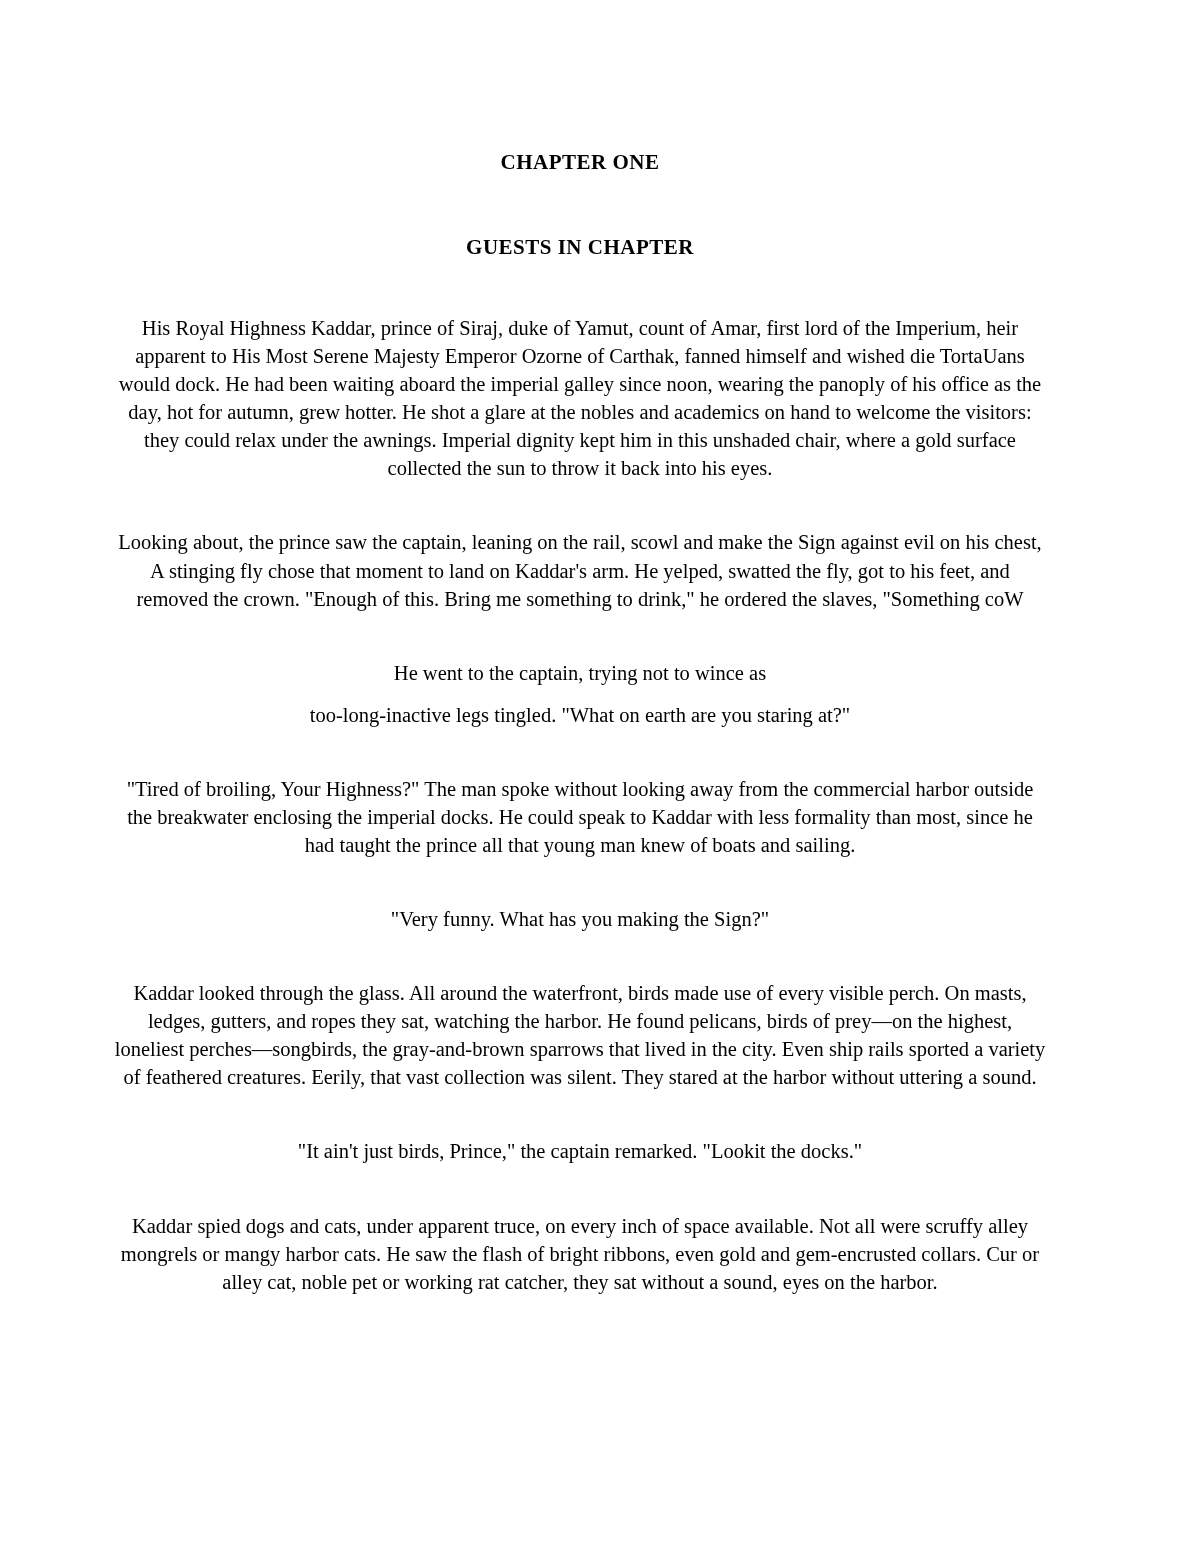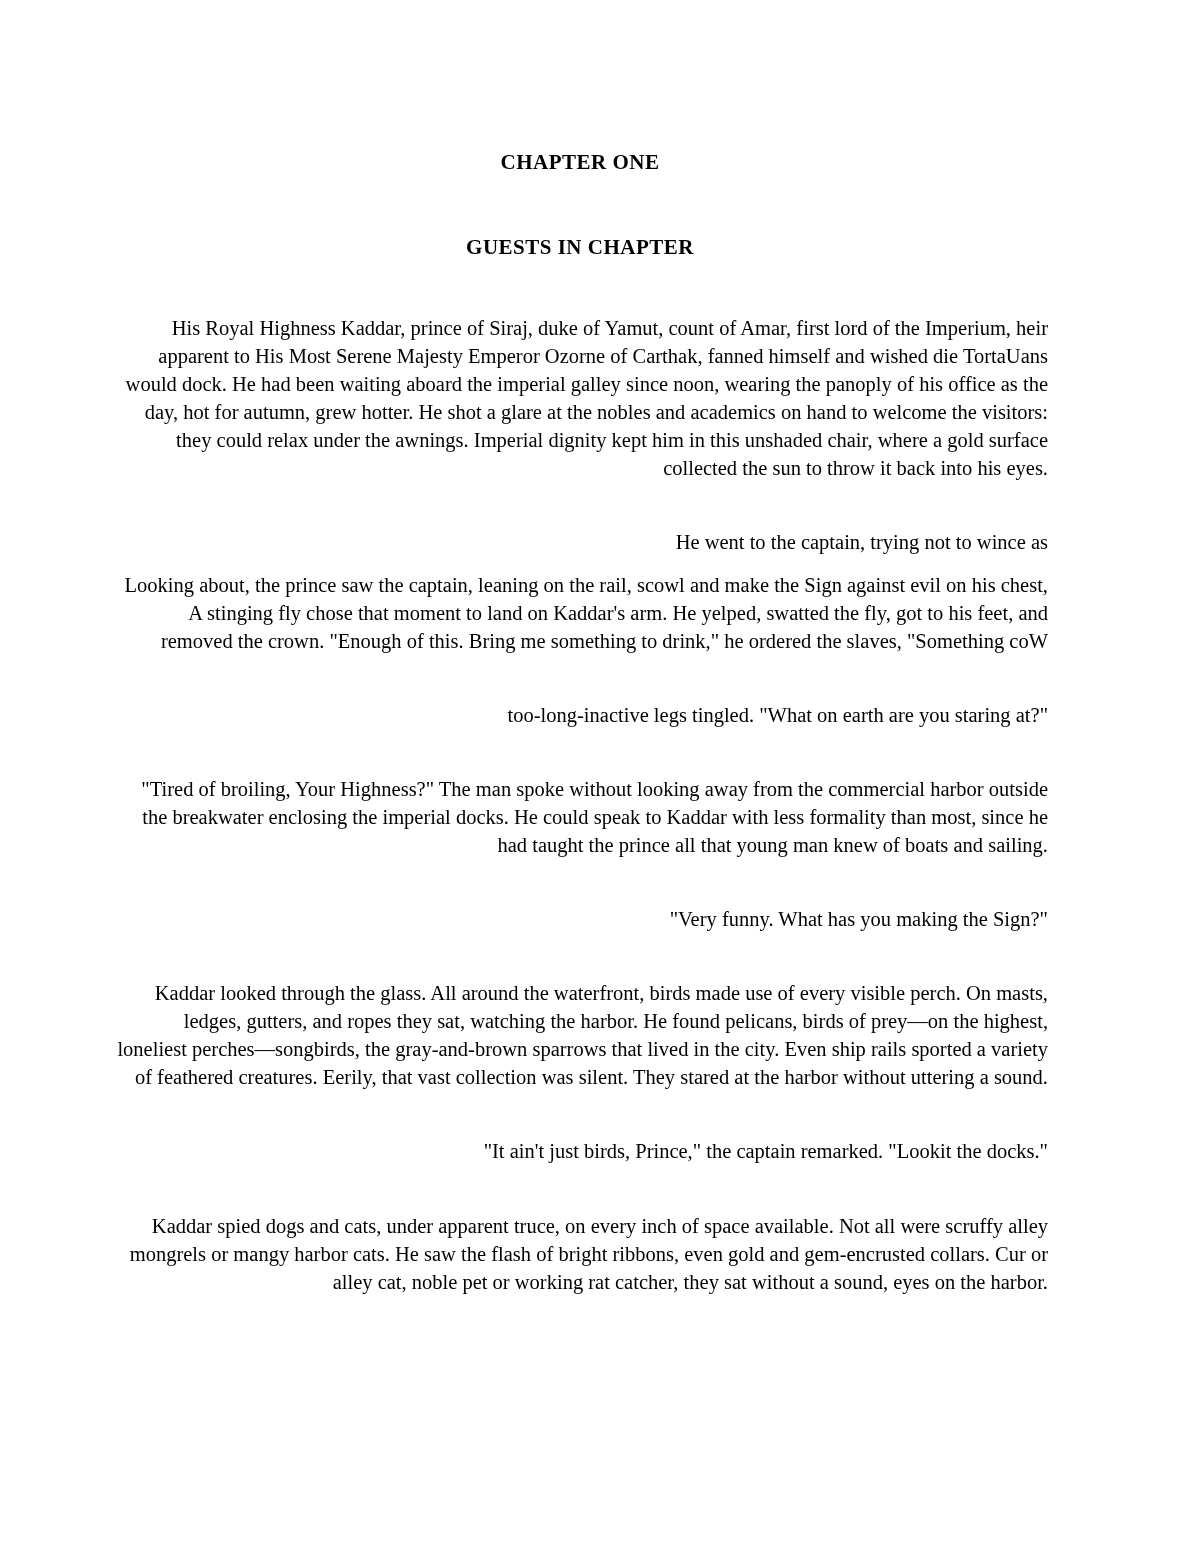--- a/index.html
+++ b/index.html
@@ -30,44 +30,44 @@
   .chapter-title {
     text-align: center;
     font-weight: bold;
     font-size: 21px;
     letter-spacing: 0.5px;
     margin: 0 0 54px 0;
   }
   .body-text {
     font-size: 20.5px;
     line-height: 1.37;
-    text-align: right;
+    text-align: center;
     margin: 0 0 46px 0;
   }
   .body-text.tight {
     margin-bottom: 14px;
   }
   .body-text:last-child {
     margin-bottom: 4px;
   }
 </style>
 </head>
 <body>
 
 <div class="page">
 
   <h1 class="chapter-heading">CHAPTER ONE</h1>
 
   <h2 class="chapter-title">GUESTS IN CHAPTER</h2>
 
   <p class="body-text">His Royal Highness Kaddar, prince of Siraj, duke of Yamut, count of Amar, first lord of the Imperium, heir apparent to His Most Serene Majesty Emperor Ozorne of Carthak, fanned himself and wished die TortaUans would dock. He had been waiting aboard the imperial galley since noon, wearing the panoply of his office as the day, hot for autumn, grew hotter. He shot a glare at the nobles and academics on hand to welcome the visitors: they could relax under the awnings. Imperial dignity kept him in this unshaded chair, where a gold surface collected the sun to throw it back into his eyes.</p>
 
+  <p class="body-text">Looking about, the prince saw the captain, leaning on the rail, scowl and make the Sign against evil on his chest, A stinging fly chose that moment to land on Kaddar's arm. He yelped, swatted the fly, got to his feet, and removed the crown. "Enough of this. Bring me something to drink," he ordered the slaves, "Something coW</p>
+
   <p class="body-text tight">He went to the captain, trying not to wince as</p>
-
-  <p class="body-text">Looking about, the prince saw the captain, leaning on the rail, scowl and make the Sign against evil on his chest, A stinging fly chose that moment to land on Kaddar's arm. He yelped, swatted the fly, got to his feet, and removed the crown. "Enough of this. Bring me something to drink," he ordered the slaves, "Something coW</p>
 
   <p class="body-text">too-long-inactive legs tingled. "What on earth are you staring at?"</p>
 
   <p class="body-text">"Tired of broiling, Your Highness?" The man spoke without looking away from the commercial harbor outside the breakwater enclosing the imperial docks. He could speak to Kaddar with less formality than most, since he had taught the prince all that young man knew of boats and sailing.</p>
 
   <p class="body-text">"Very funny. What has you making the Sign?"</p>
 
 
   <p class="body-text">Kaddar looked through the glass. All around the waterfront, birds made use of every visible perch. On masts, ledges, gutters, and ropes they sat, watching the harbor. He found pelicans, birds of prey—on the highest, loneliest perches—songbirds, the gray-and-brown sparrows that lived in the city. Even ship rails sported a variety of feathered creatures. Eerily, that vast collection was silent. They stared at the harbor without uttering a sound.</p>
 

